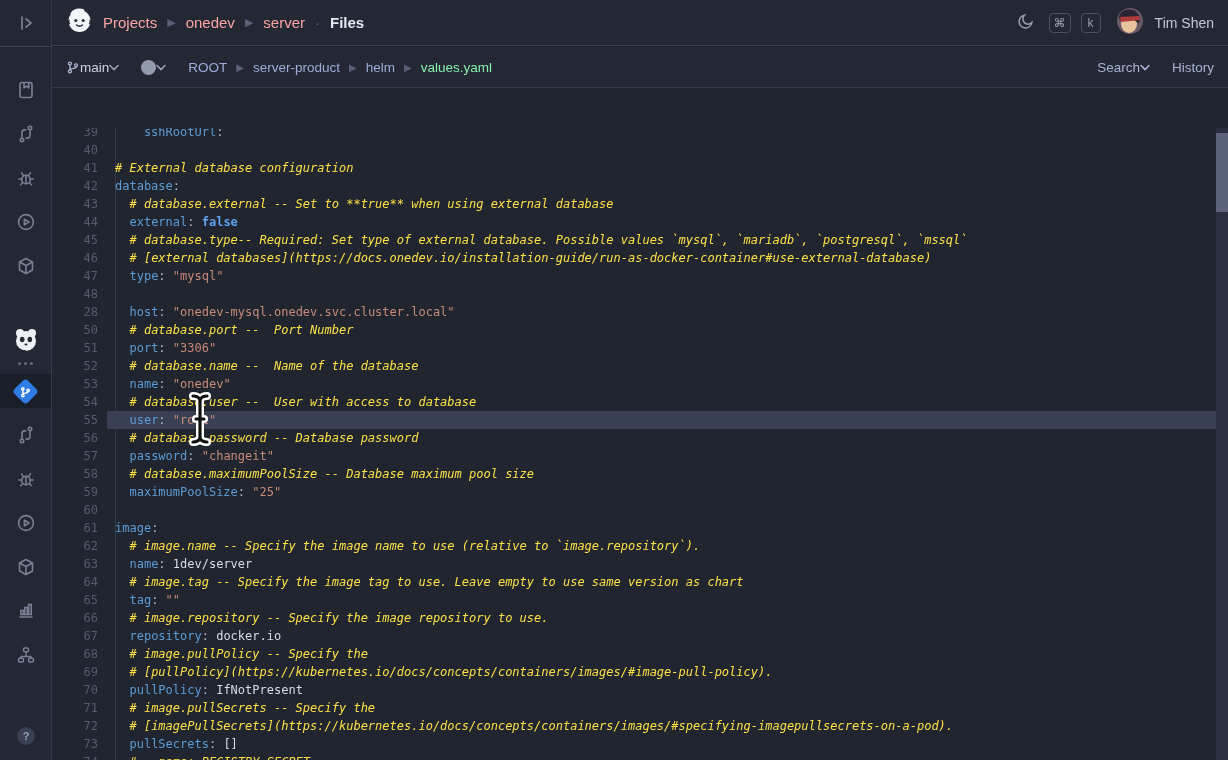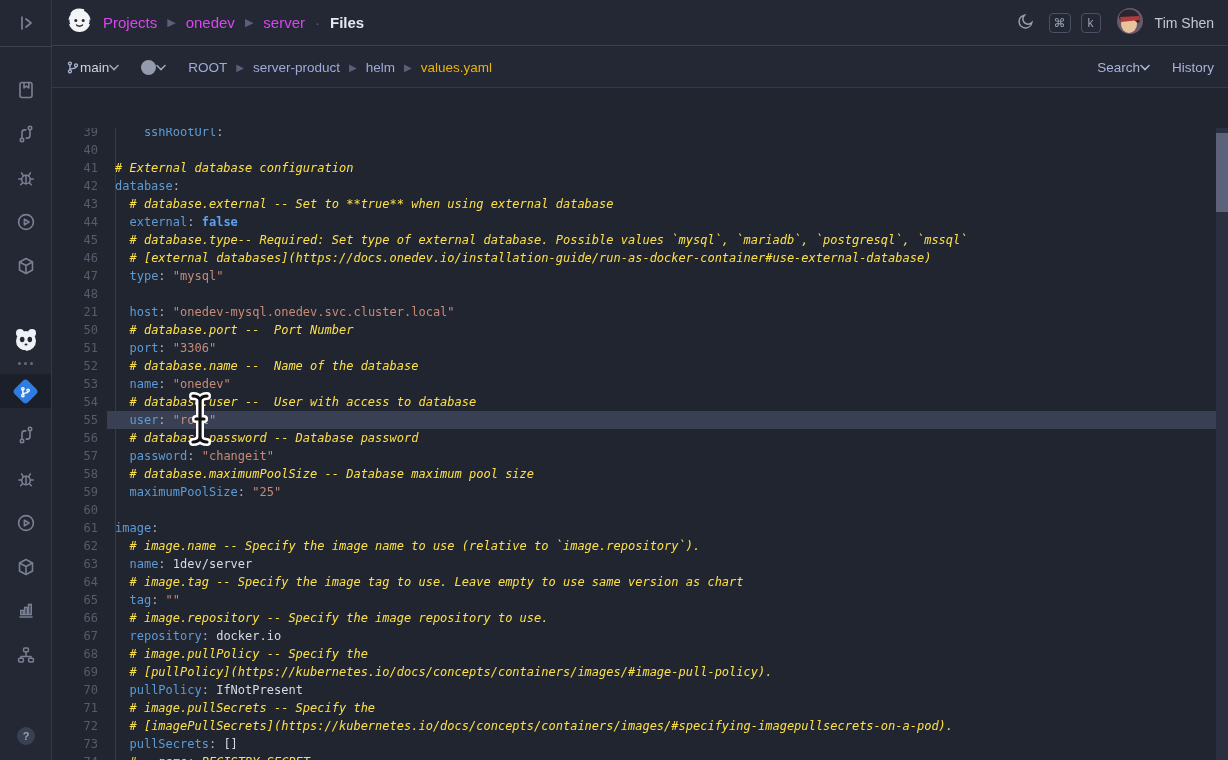--- a/index.html
+++ b/index.html
@@ -21,39 +21,39 @@
   .dots3 i { width:3px; height:3px; border-radius:50%; background:#666c80; display:block; }
 
   
   .main { position:absolute; left:52px; top:0; right:0; height:760px; }
 
   .topbar { position:absolute; left:0; right:0; top:0; height:46px; background:#242834;
             display:flex; align-items:center; padding:0 14px; border-bottom:1px solid #3b4053; }
   .sidebar-topline { position:absolute; left:0; top:46px; width:52px; height:1px; background:#3b4053; z-index:6; }
 
   .crumb { display:flex; align-items:center; gap:10px; margin-left:10px; font-size:15px; }
-  .crumb a { color:#d946ef; text-decoration:none; }
+  .crumb a { color:#fca5a5; text-decoration:none; }
   .crumb .sep { color:#5a6078; font-size:11px; }
   .crumb .dot { color:#5a6078; font-size:15px; }
   .crumb .cur { color:#e4e8f1; font-weight:600; }
 
   .top-right { margin-left:auto; display:flex; align-items:center; gap:10px; }
   .kbd { border:1px solid #4b5066; border-radius:4px; color:#9aa1b4; font-size:12px;
          height:20px; min-width:20px; padding:0 4px; display:flex; align-items:center; justify-content:center; }
   .username { color:#c3c8d5; font-size:14px; margin-left:2px; }
 
   .subbar { position:absolute; left:0; right:0; top:47px; height:41px; background:#242834;
             display:flex; align-items:center; padding:0 14px; border-bottom:1px solid #343948; font-size:13.5px; }
   .branch-sel, .rev-sel { display:flex; align-items:center; color:#ccd2e0; cursor:pointer; }
   .rev-sel { margin-left:22px; }
   .gray-ball { width:15px; height:15px; border-radius:50%; background:#949bac; }
   .path-crumb { display:flex; align-items:center; gap:9px; margin-left:22px; }
   .path-crumb a { color:#9dacd8; text-decoration:none; }
   .path-crumb .sep { color:#5a6078; font-size:10px; }
-  .path-crumb .cur { color:#eab308;text-align:center; }
+  .path-crumb .cur { color:#86efac;text-align:center; }
   .sub-right { margin-left:auto; display:flex; align-items:center; gap:22px; }
   .sub-right .lnk { color:#a9b3d6; display:flex; align-items:center; cursor:pointer; }
 
   .infobar { position:absolute; left:0; right:0; top:89px; height:39px; background:#242834;
              display:flex; align-items:center; padding:0 12px; border-bottom:1px solid #3b4053;margin-top:42px; }
   .filemeta { color:#888da0; font-size:13px; display:flex; gap:8px; align-items:center; }
   .filemeta .pipe { color:#565b6d; }
   .info-right { margin-left:auto; display:flex; align-items:center; }
   .tool-btn { width:28px; height:26px; background:#343a4c; border:none; border-radius:6px; margin-left:6px;
               display:flex; align-items:center; justify-content:center; cursor:pointer; }
@@ -355,21 +355,21 @@
         <div class="code-line"><span class="ln">39</span><span class="code"><span class="tk-key">    sshRootUrl</span><span class="tk-pun">:</span></span></div>
         <div class="code-line"><span class="ln">40</span><span class="code"></span></div>
         <div class="code-line"><span class="ln">41</span><span class="code"><span class="tk-com"># External database configuration</span></span></div>
         <div class="code-line"><span class="ln">42</span><span class="code"><span class="tk-key">database</span><span class="tk-pun">:</span></span></div>
         <div class="code-line"><span class="ln">43</span><span class="code"><span class="tk-pln">  </span><span class="tk-com"># database.external -- Set to **true** when using external database</span></span></div>
         <div class="code-line"><span class="ln">44</span><span class="code"><span class="tk-pln">  </span><span class="tk-key">external</span><span class="tk-pun">: </span><span class="tk-bool">false</span></span></div>
         <div class="code-line"><span class="ln">45</span><span class="code"><span class="tk-pln">  </span><span class="tk-com"># database.type-- Required: Set type of external database. Possible values `mysql`, `mariadb`, `postgresql`, `mssql`</span></span></div>
         <div class="code-line"><span class="ln">46</span><span class="code"><span class="tk-pln">  </span><span class="tk-com"># [external databases](https://docs.onedev.io/installation-guide/run-as-docker-container#use-external-database)</span></span></div>
         <div class="code-line"><span class="ln">47</span><span class="code"><span class="tk-pln">  </span><span class="tk-key">type</span><span class="tk-pun">: </span><span class="tk-str">"mysql"</span></span></div>
         <div class="code-line"><span class="ln">48</span><span class="code"><span class="tk-pln">  </span></span></div>
-        <div class="code-line"><span class="ln">21</span><span class="code"><span class="tk-pln">  </span><span class="tk-key">host</span><span class="tk-pun">: </span><span class="tk-str">"onedev-mysql.onedev.svc.cluster.local"</span></span></div>
+        <div class="code-line"><span class="ln">28</span><span class="code"><span class="tk-pln">  </span><span class="tk-key">host</span><span class="tk-pun">: </span><span class="tk-str">"onedev-mysql.onedev.svc.cluster.local"</span></span></div>
         <div class="code-line"><span class="ln">50</span><span class="code"><span class="tk-pln">  </span><span class="tk-com"># database.port --  Port Number</span></span></div>
         <div class="code-line"><span class="ln">51</span><span class="code"><span class="tk-pln">  </span><span class="tk-key">port</span><span class="tk-pun">: </span><span class="tk-str">"3306"</span></span></div>
         <div class="code-line"><span class="ln">52</span><span class="code"><span class="tk-pln">  </span><span class="tk-com"># database.name --  Name of the database</span></span></div>
         <div class="code-line"><span class="ln">53</span><span class="code"><span class="tk-pln">  </span><span class="tk-key">name</span><span class="tk-pun">: </span><span class="tk-str">"onedev"</span></span></div>
         <div class="code-line"><span class="ln">54</span><span class="code"><span class="tk-pln">  </span><span class="tk-com"># database.user --  User with access to database</span></span></div>
         <div class="code-line hl"><span class="ln">55</span><span class="code"><span class="tk-pln">  </span><span class="tk-key">user</span><span class="tk-pun">: </span><span class="tk-str">"root"</span></span></div>
         <div class="code-line"><span class="ln">56</span><span class="code"><span class="tk-pln">  </span><span class="tk-com"># database.password -- Database password</span></span></div>
         <div class="code-line"><span class="ln">57</span><span class="code"><span class="tk-pln">  </span><span class="tk-key">password</span><span class="tk-pun">: </span><span class="tk-str">"changeit"</span></span></div>
         <div class="code-line"><span class="ln">58</span><span class="code"><span class="tk-pln">  </span><span class="tk-com"># database.maximumPoolSize -- Database maximum pool size</span></span></div>
         <div class="code-line"><span class="ln">59</span><span class="code"><span class="tk-pln">  </span><span class="tk-key">maximumPoolSize</span><span class="tk-pun">: </span><span class="tk-str">"25"</span></span></div>

